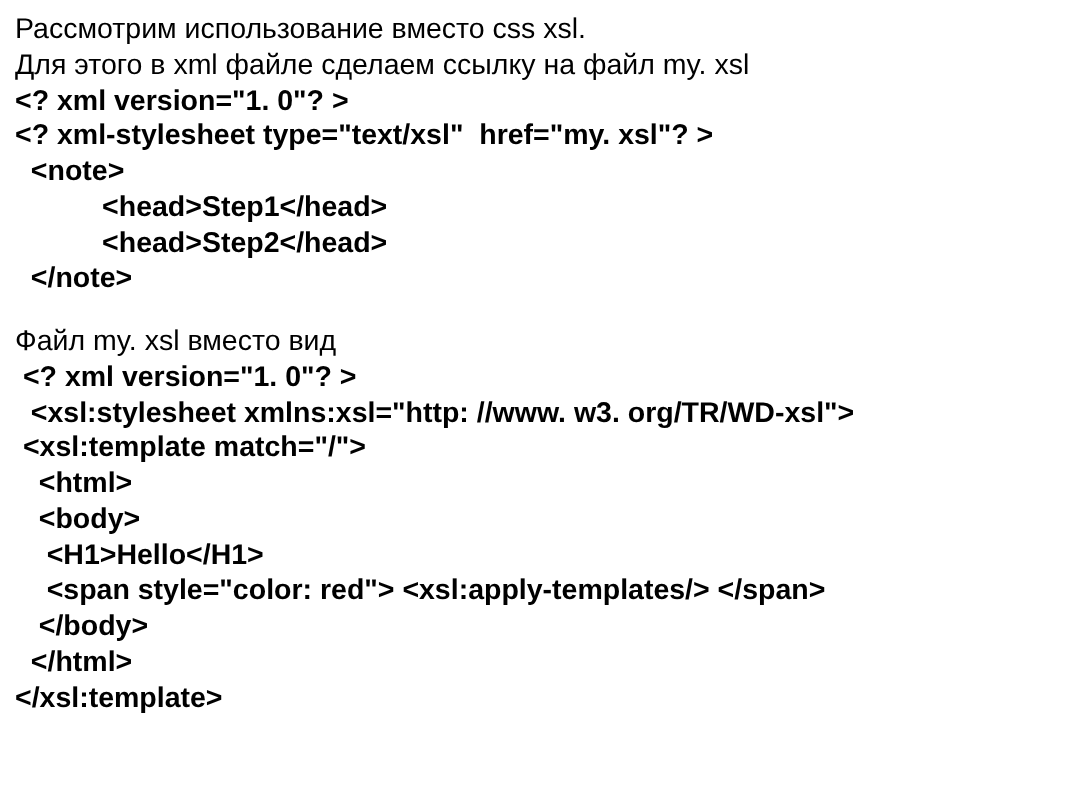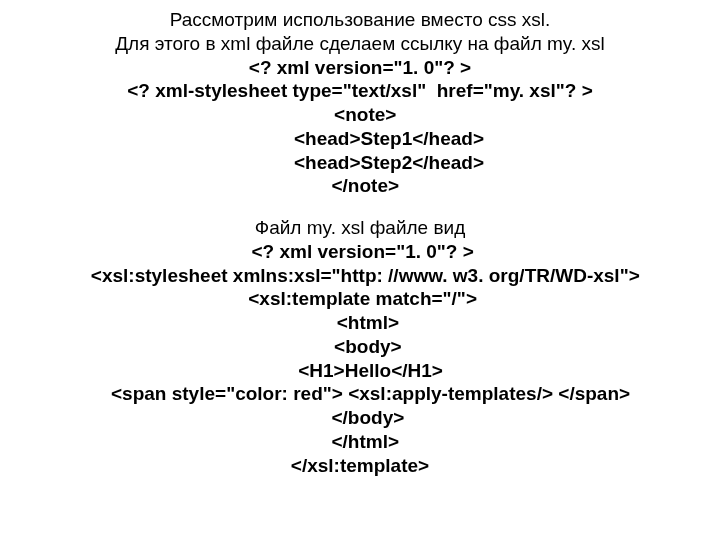--- a/index.html
+++ b/index.html
@@ -8,38 +8,38 @@
     font-family:Arial,Helvetica,sans-serif;
     font-size:19px;
     line-height:1.25;
     color:#000;
     background:#fff;
     padding:8px 10px;
     box-sizing:border-box;
   }
   .plain{font-weight:400;}
   .bold{font-weight:700;}
-  .line{white-space:pre;text-align:center;}
+  .line{white-space:pre;}
   .gap{height:18px;}
 </style>
 </head>
 <body>
 
 <div class="line plain">Рассмотрим использование вместо css xsl.</div>
 <div class="line plain">Для этого в xml файле сделаем ссылку на файл my. xsl</div>
 <div class="line bold">&lt;? xml version="1. 0"? &gt;</div>
 <div class="line bold">&lt;? xml-stylesheet type="text/xsl"  href="my. xsl"? &gt;</div>
 <div class="line bold">  &lt;note&gt;</div>
 <div class="line bold">           &lt;head&gt;Step1&lt;/head&gt;</div>
 <div class="line bold">           &lt;head&gt;Step2&lt;/head&gt;</div>
 <div class="line bold">  &lt;/note&gt;</div>
 
 <div class="gap"></div>
 
-<div class="line plain">Файл my. xsl файле вид</div>
+<div class="line plain">Файл my. xsl вместо вид</div>
 <div class="line bold"> &lt;? xml version="1. 0"? &gt;</div>
 <div class="line bold">  &lt;xsl:stylesheet xmlns:xsl="http: //www. w3. org/TR/WD-xsl"&gt;</div>
 <div class="line bold"> &lt;xsl:template match="/"&gt;</div>
 <div class="line bold">   &lt;html&gt;</div>
 <div class="line bold">   &lt;body&gt;</div>
 <div class="line bold">    &lt;H1&gt;Hello&lt;/H1&gt;</div>
 <div class="line bold">    &lt;span style="color: red"&gt; &lt;xsl:apply-templates/&gt; &lt;/span&gt;</div>
 <div class="line bold">   &lt;/body&gt;</div>
 <div class="line bold">  &lt;/html&gt;</div>
 <div class="line bold">&lt;/xsl:template&gt;</div>

